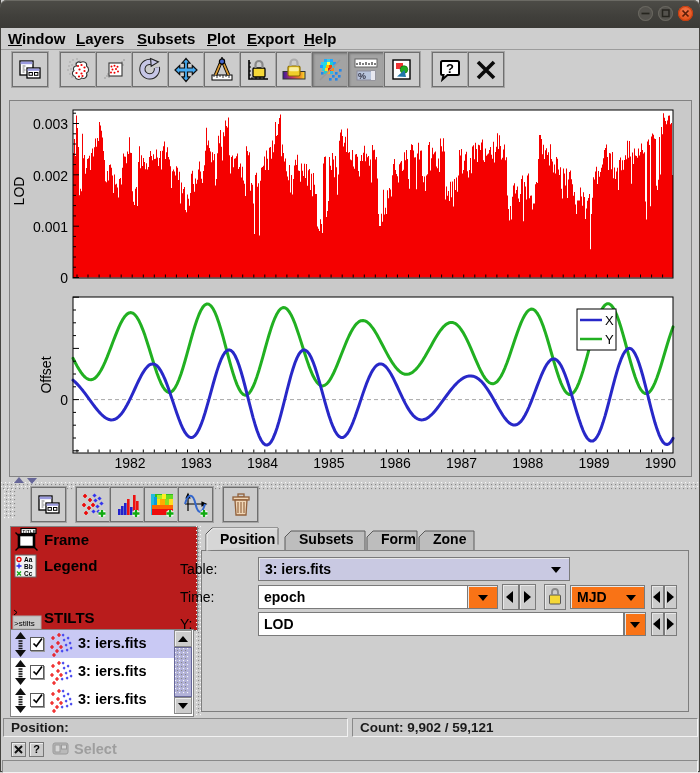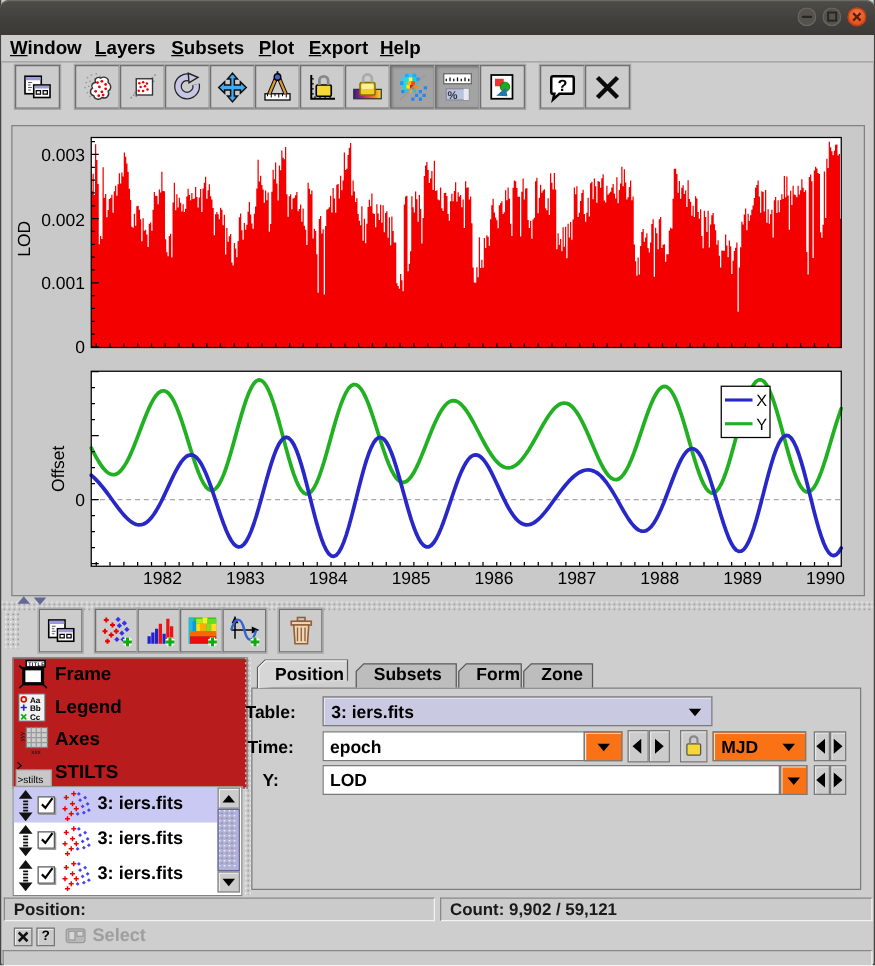--- a/index.html
+++ b/index.html
@@ -23,21 +23,21 @@
 #leftlist{position:absolute;left:10px;top:526px;width:186px;height:103px;background:#b91c1c;border:1px solid #828282}
 .lrow{position:absolute;left:0;width:100%;height:26px}
 .lrow .txt{position:absolute;left:31px;top:4px;font-size:15px;font-weight:bold}
 #layerlist{position:absolute;left:10px;top:629px;width:182px;height:86px;background:#fff;border:1px solid #828282}
 .yrow{position:absolute;left:0;width:163px;height:28px}
 .yrow .txt{position:absolute;left:67px;top:5px;font-size:14.5px;font-weight:bold}
 .cbx{position:absolute;left:19px;top:7px;width:12px;height:12px;background:#fff;border:1px solid #5a5a5a;box-shadow:1px 1px 0 #999}
 .vdiv{position:absolute;left:196px;top:526px;width:5px;height:190px}
 #rpanel{position:absolute;left:201px;top:550px;width:486px;height:160px;border:1px solid #7e7e7e;background:#cecece}
 .tabsvg{position:absolute;left:201px;top:527px}
-.flab{position:absolute;font-size:14px;font-weight:bold;color:#000;text-align:center}
+.flab{position:absolute;font-size:14px;font-weight:normal;color:#000;text-align:left}
 .combo{position:absolute;height:22px;background:#f97316;border:1px solid #7a7a7a;box-shadow:inset 1px 1px 0 #e8e8e8;font-weight:bold;font-size:14px}
 .combo .ct{position:absolute;left:6px;top:3px;white-space:nowrap}
 .carr{position:absolute;width:0;height:0;border-left:5px solid rgba(0,0,0,0);border-right:5px solid rgba(0,0,0,0);border-top:6px solid #000;top:9px}
 .efield{position:absolute;height:22px;background:#fff;border:1px solid #7a7a7a;font-weight:bold;font-size:14px}
 .efield .ct{position:absolute;left:5px;top:3px}
 .cbtn{position:absolute;height:24px;background:#cccccc;border:1px solid #7a7a7a;box-shadow:inset 1px 1px 0 #e8e8e8}
 .tri-l{position:absolute;top:6px;width:0;height:0;border-top:6px solid rgba(0,0,0,0);border-bottom:6px solid rgba(0,0,0,0);border-right:7px solid #000}
 .tri-r{position:absolute;top:6px;width:0;height:0;border-top:6px solid rgba(0,0,0,0);border-bottom:6px solid rgba(0,0,0,0);border-left:7px solid #000}
 #posbar{position:absolute;left:3px;top:718px;width:343px;height:17px}
 #countbar{position:absolute;left:352px;top:718px;width:344px;height:17px}
@@ -554,29 +554,20 @@
 <path d="M5 9.5 v5 M2.5 12 h5" stroke="#22e" stroke-width="1.3"></path>
 <path d="M3 17.5 l4 4 M7 17.5 l-4 4" stroke="#1a1" stroke-width="1.3"></path>
 <g font-size="6.5" font-weight="bold">
           <text x="10" y="8">Aa</text>
           <text x="10" y="15">Bb</text>
           <text x="10" y="22">Cc</text>
         </g>
 </svg>
       <div class="txt" style="left:33px">Legend</div>
     </div>
-<div class="lrow" style="top:52px">
-      <svg class="abs" style="left:2px;top:1px" width="28" height="25" viewBox="0 0 28 25">
-<rect x="8" y="2" width="17" height="16" fill="#cfcfcf" stroke="#777"></rect>
-<path d="M8 6 h17 M8 10 h17 M8 14 h17 M12 2 v16 M16 2 v16 M20 2 v16" stroke="#9a9a9a"></path>
-<text x="4" y="13" font-size="5" fill="#111" transform="rotate(-90 5 12)">yyy</text>
-<text x="12" y="23.5" font-size="5" fill="#111">xxx</text>
-</svg>
-      <div class="txt" style="left:33px">Axes</div>
-    </div>
 <div class="lrow" style="top:78px">
       <svg class="abs" style="left:1px;top:1px" width="30" height="25" viewBox="0 0 30 25">
 <path d="M2 4 l3 2.5 -3 2.5" fill="none" stroke="#000"></path>
 <rect x="1" y="10" width="28" height="13" fill="#c8c8c8" stroke="#aaa"></rect>
 <text x="2" y="20" font-size="8">&gt;stilts</text>
 </svg>
       <div class="txt" style="left:33px">STILTS</div>
     </div>
 </div>
 <div id="layerlist">

